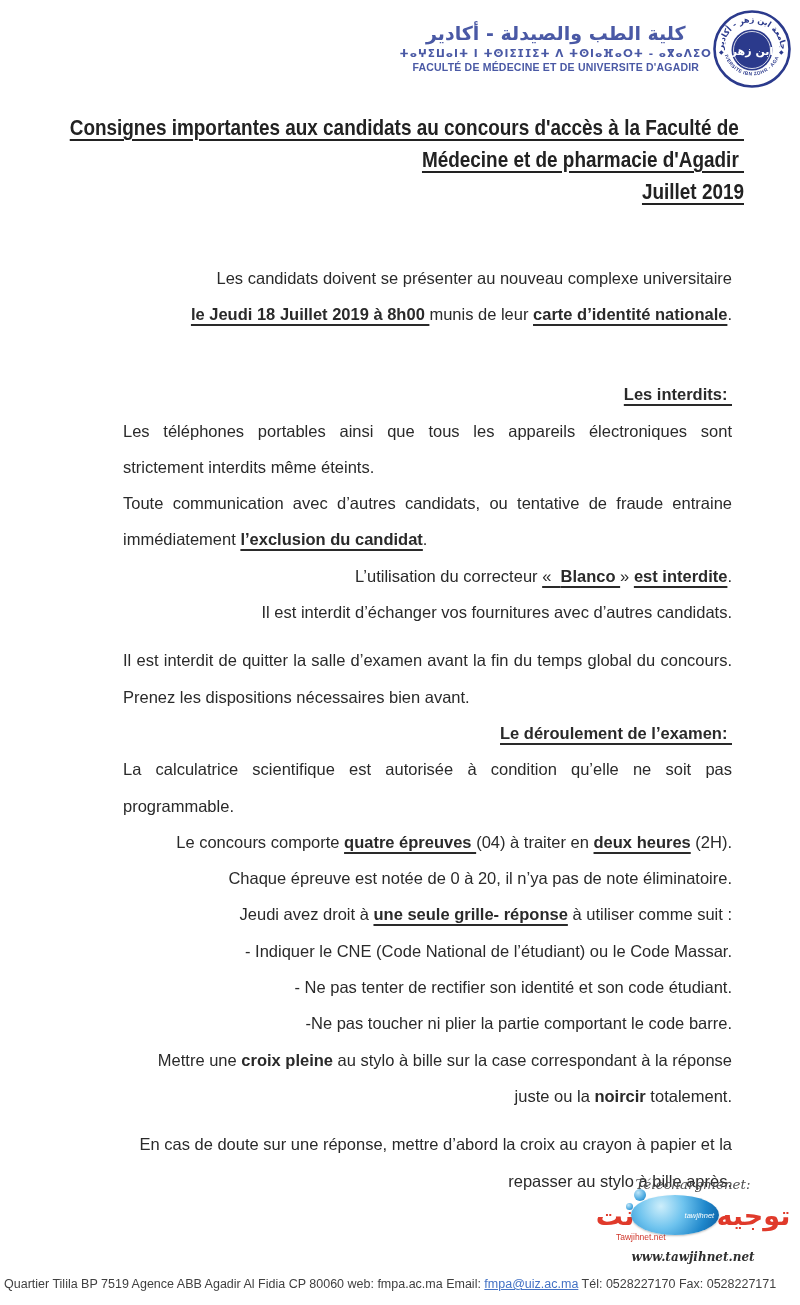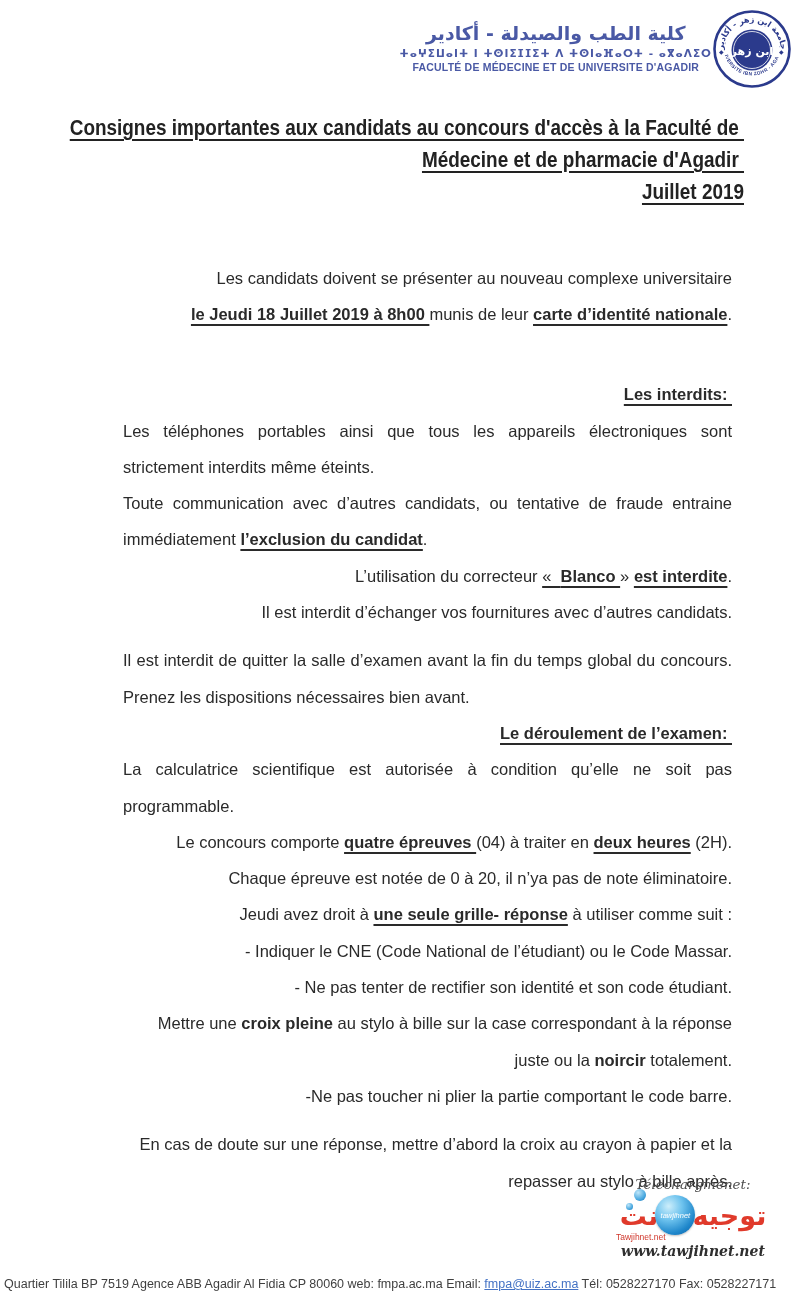--- a/index.html
+++ b/index.html
@@ -57,33 +57,34 @@
   .wm-ar{
     font-family:"DejaVu Sans",sans-serif;font-weight:bold;
     color:#e03a2b;font-size:27px;line-height:1;
   }
   .wm-sphere{
     width:40px;height:40px;border-radius:50%;flex:0 0 auto;margin:0 -3px;z-index:2;
     background:radial-gradient(circle at 34% 28%, #cdeefb 0%, #6ec3ee 35%, #1f87cb 70%, #0a5a9e 100%);
     display:flex;align-items:center;justify-content:center;
     color:#fff;font-size:7.5px;font-style:italic;
     box-shadow:0 1px 2px rgba(0,0,0,.25);
+    padding-left:48px;
   }
   .wm-bubble{
     position:absolute;border-radius:50%;
     background:radial-gradient(circle at 35% 30%, #bfe6f9 0%, #4aa9e0 60%, #1471b5 100%);
   }
   .wm-bubble.b1{width:12px;height:12px;left:44px;top:-4px;}
   .wm-bubble.b2{width:7px;height:7px;left:36px;top:10px;}
   .wm-small{
     font-size:8.5px;color:#d0372c;text-align:left;margin:-5px 0 0 26px;line-height:1.2;
   }
   .wm-url{
     font-family:"DejaVu Serif",serif;font-weight:bold;font-style:italic;
-    font-size:14px;color:#2f2f2f;margin-top:1px;white-space:nowrap;
+    font-size:12px;color:#2f2f2f;margin-top:8px;white-space:nowrap;
   }
   
   .footer{
     position:absolute;left:4px;right:4px;bottom:14px;
     font-size:12.5px;color:#3f3f3f;white-space:nowrap;
   }
   .footer .link{color:#4472c4;text-decoration:underline;cursor:pointer;}
 </style>
 </head>
 <body>
@@ -138,23 +139,23 @@
     <span>Le déroulement de l’examen:&nbsp;</span>
   </p>
 
   <p class="para ind1 just"><span>La calculatrice scientifique est autorisée à condition qu’elle ne soit pas programmable.</span></p>
   <p class="para ind1"><span>Le concours comporte </span><span class="b u">quatre épreuves&nbsp;</span><span>(04) à traiter en </span><span class="b u">deux heures</span><span> (2H).</span></p>
   <p class="para ind1"><span>&nbsp;Chaque épreuve est notée de 0 à 20, il n’ya pas de note éliminatoire.</span></p>
   <p class="para ind1"><span>Jeudi avez droit à </span><span class="b u">une seule grille- réponse</span><span> à utiliser comme suit :</span></p>
 
   <p class="para ind2"><span>- Indiquer le CNE (Code National de l’étudiant) ou le Code Massar.</span></p>
   <p class="para ind2"><span>- Ne pas tenter de rectifier son identité et son code étudiant.</span></p>
+  <p class="para ind2"><span>-Ne pas toucher ni plier la partie comportant le code barre.</span></p>
+
   <p class="para ind1"><span>Mettre une </span><span class="b">croix pleine</span><span> au stylo à bille sur la case correspondant à la réponse juste ou la </span><span class="b">noircir</span><span> totalement.</span></p>
-
-  <p class="para ind2"><span>-Ne pas toucher ni plier la partie comportant le code barre.</span></p>
   <p class="para ind1 mt-sm"><span>En cas de doute sur une réponse, mettre d’abord la croix au crayon à papier et la repasser au stylo à bille après.</span></p>
 </div>
 
 <div class="watermark">
   <div class="wm-telecharg">Télechargmenet:</div>
   <div class="wm-row">
     <span class="wm-ar">نت</span>
     <span class="wm-sphere">
       <span>tawjihnet</span>
     </span>

